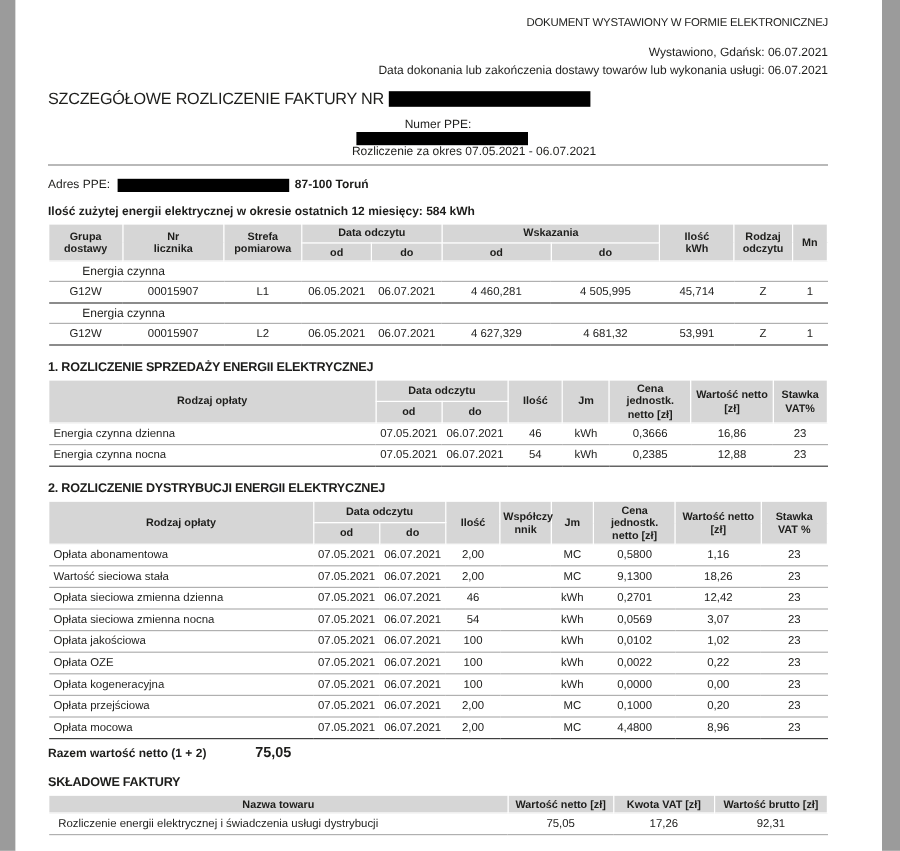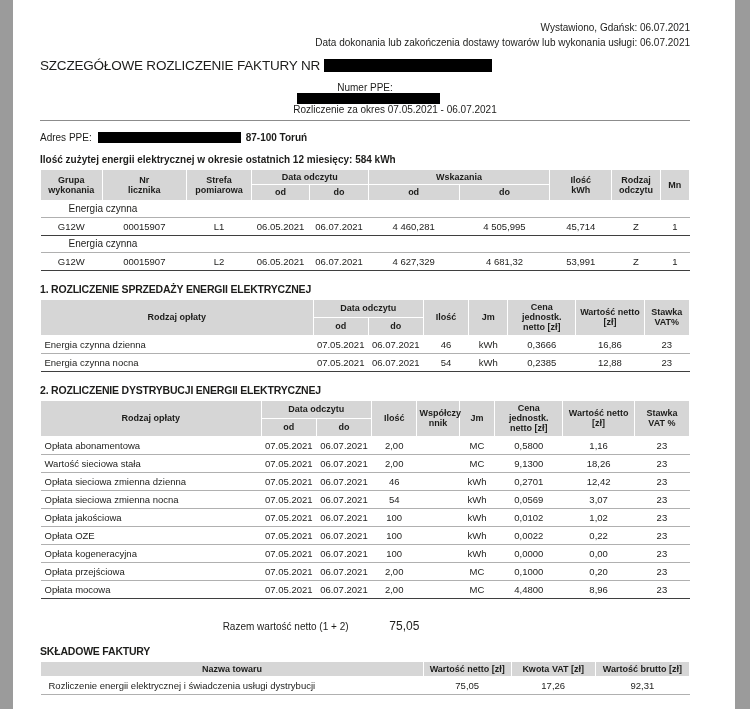--- a/index.html
+++ b/index.html
@@ -46,35 +46,36 @@
     font-weight:bold; font-size:9px; line-height:1.15;
     text-align:center; vertical-align:middle; padding:2px 2px;
   }
   table.tbl th .l { display:block; }
   table.tbl td { text-align:center; padding:3px 2px; border-bottom:1px solid #b0b0b0; vertical-align:middle; }
   table.tbl tbody.last-dark tr:last-child td,
   table.tbl tbody.dark-rows tr td { border-bottom:1.4px solid #3f3f3f; }
   tbody.group-head td { text-align:left; padding:2.5px 2px 2.5px 28px; font-size:10px; border-bottom:1px solid #b0b0b0; }
   table.fees td:first-child { text-align:left; padding-left:4px; }
 
-  .razem-line { margin-top:20px; text-align:center; padding-right:88px; font-size:10px; font-weight:normal; }
+  .razem-line { margin-top:4px; text-align:left; padding-right:88px; font-size:10px; font-weight:bold; }
   .razem-line .big { font-size:12px; margin-left:38px; }
 
   .skladowe-title { margin-top:12px; }
   table.skl td:first-child { text-align:left; padding-left:8px; }
 </style>
 </head>
 <body>
 
 <div class="strip left"></div>
 <div class="strip right"></div>
 
 <div class="page">
 
   <div class="hdr-right">
+    <div class="hdr-note">DOKUMENT WYSTAWIONY W FORMIE ELEKTRONICZNEJ</div>
     <div class="hdr-issued">Wystawiono, Gdańsk: 06.07.2021</div>
     <div class="hdr-delivery">Data dokonania lub zakończenia dostawy towarów lub wykonania usługi: 06.07.2021</div>
   </div>
 
   <div class="doc-title-row">
     <span class="doc-title">SZCZEGÓŁOWE ROZLICZENIE FAKTURY NR</span>
     <span class="redact title-bar"></span>
   </div>
 
   <div class="ppe-row">
@@ -107,21 +108,21 @@
       <col style="width:14%">
         <col style="width:14%">
         <col style="width:9.5%">
         <col style="width:7.5%">
         <col style="width:4.5%">
     </colgroup>
     <thead>
       <tr>
         <th rowspan="2">
             <span class="l">Grupa</span>
-            <span class="l">wykonania</span>
+            <span class="l">dostawy</span>
           </th>
         <th rowspan="2">
             <span class="l">Nr</span>
             <span class="l">licznika</span>
           </th>
         <th rowspan="2">
             <span class="l">Strefa</span>
             <span class="l">pomiarowa</span>
           </th>
         <th colspan="2">Data odczytu</th>

